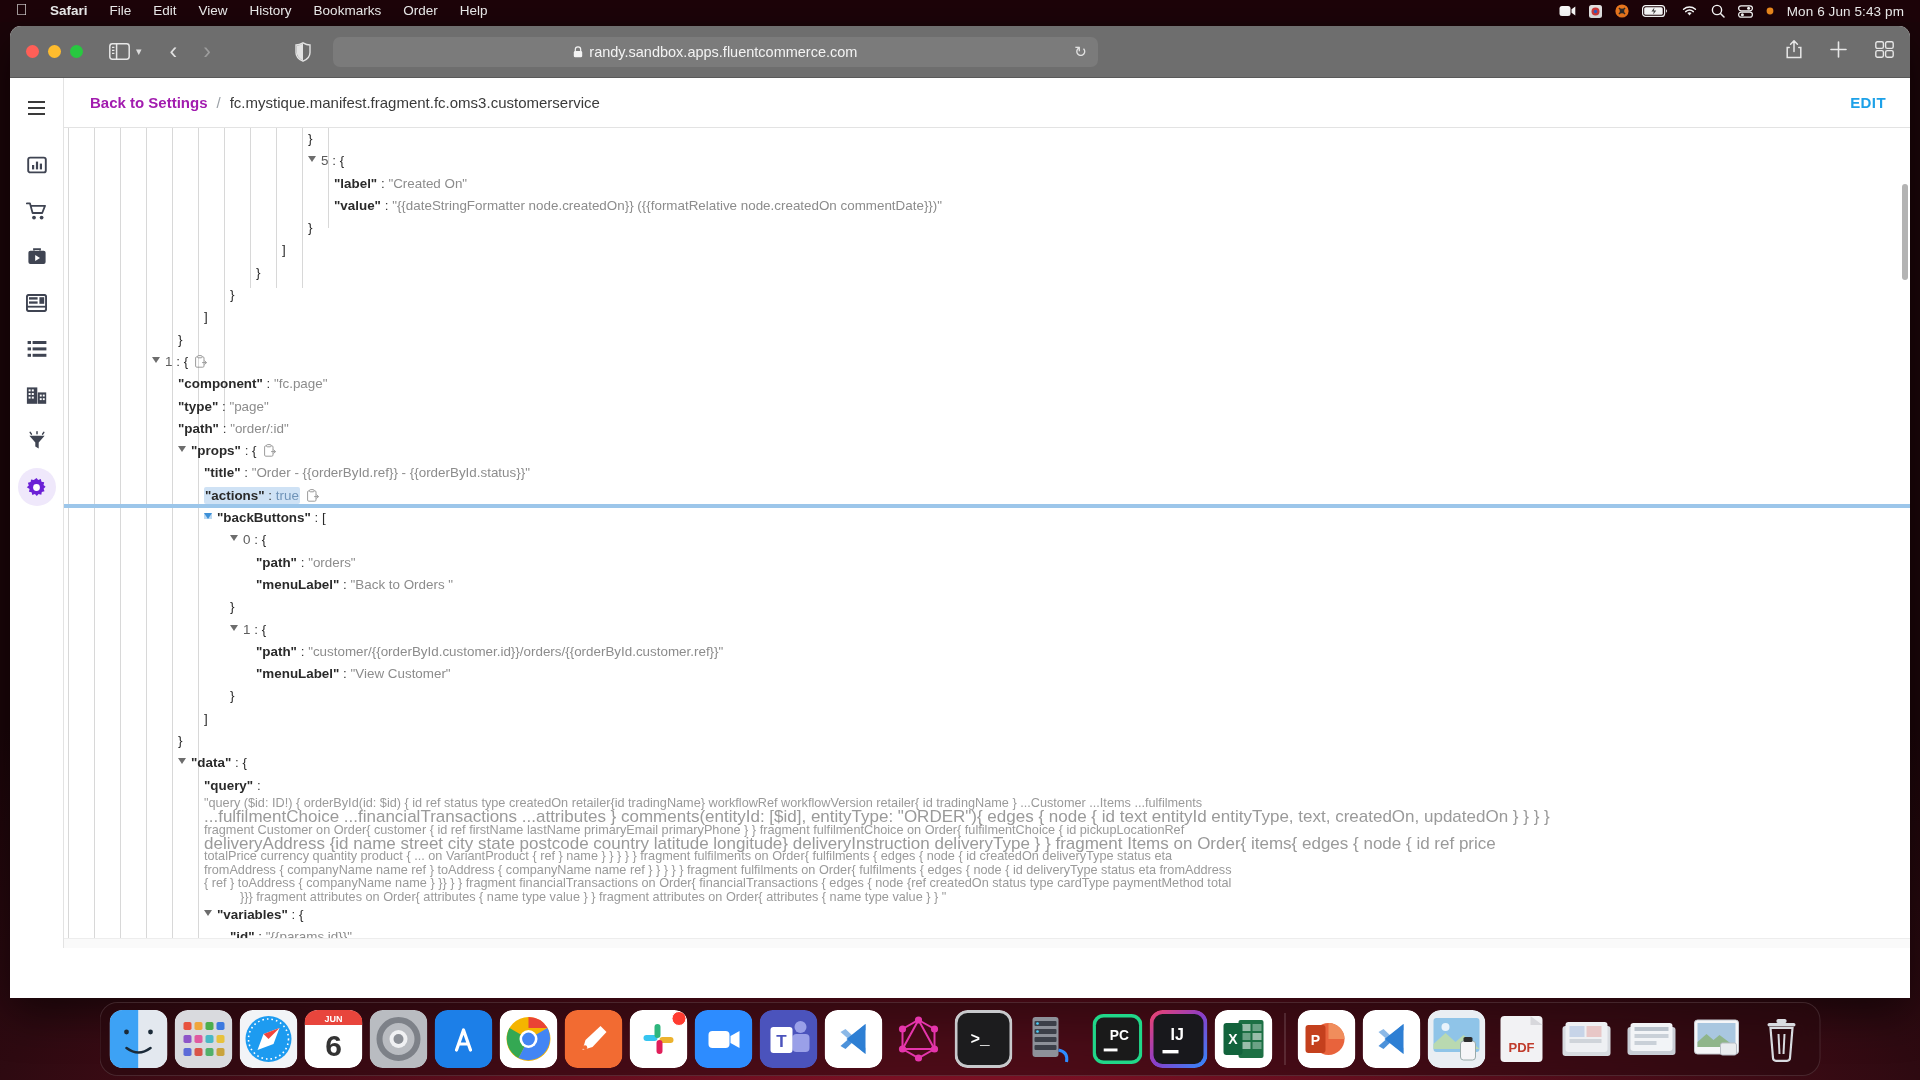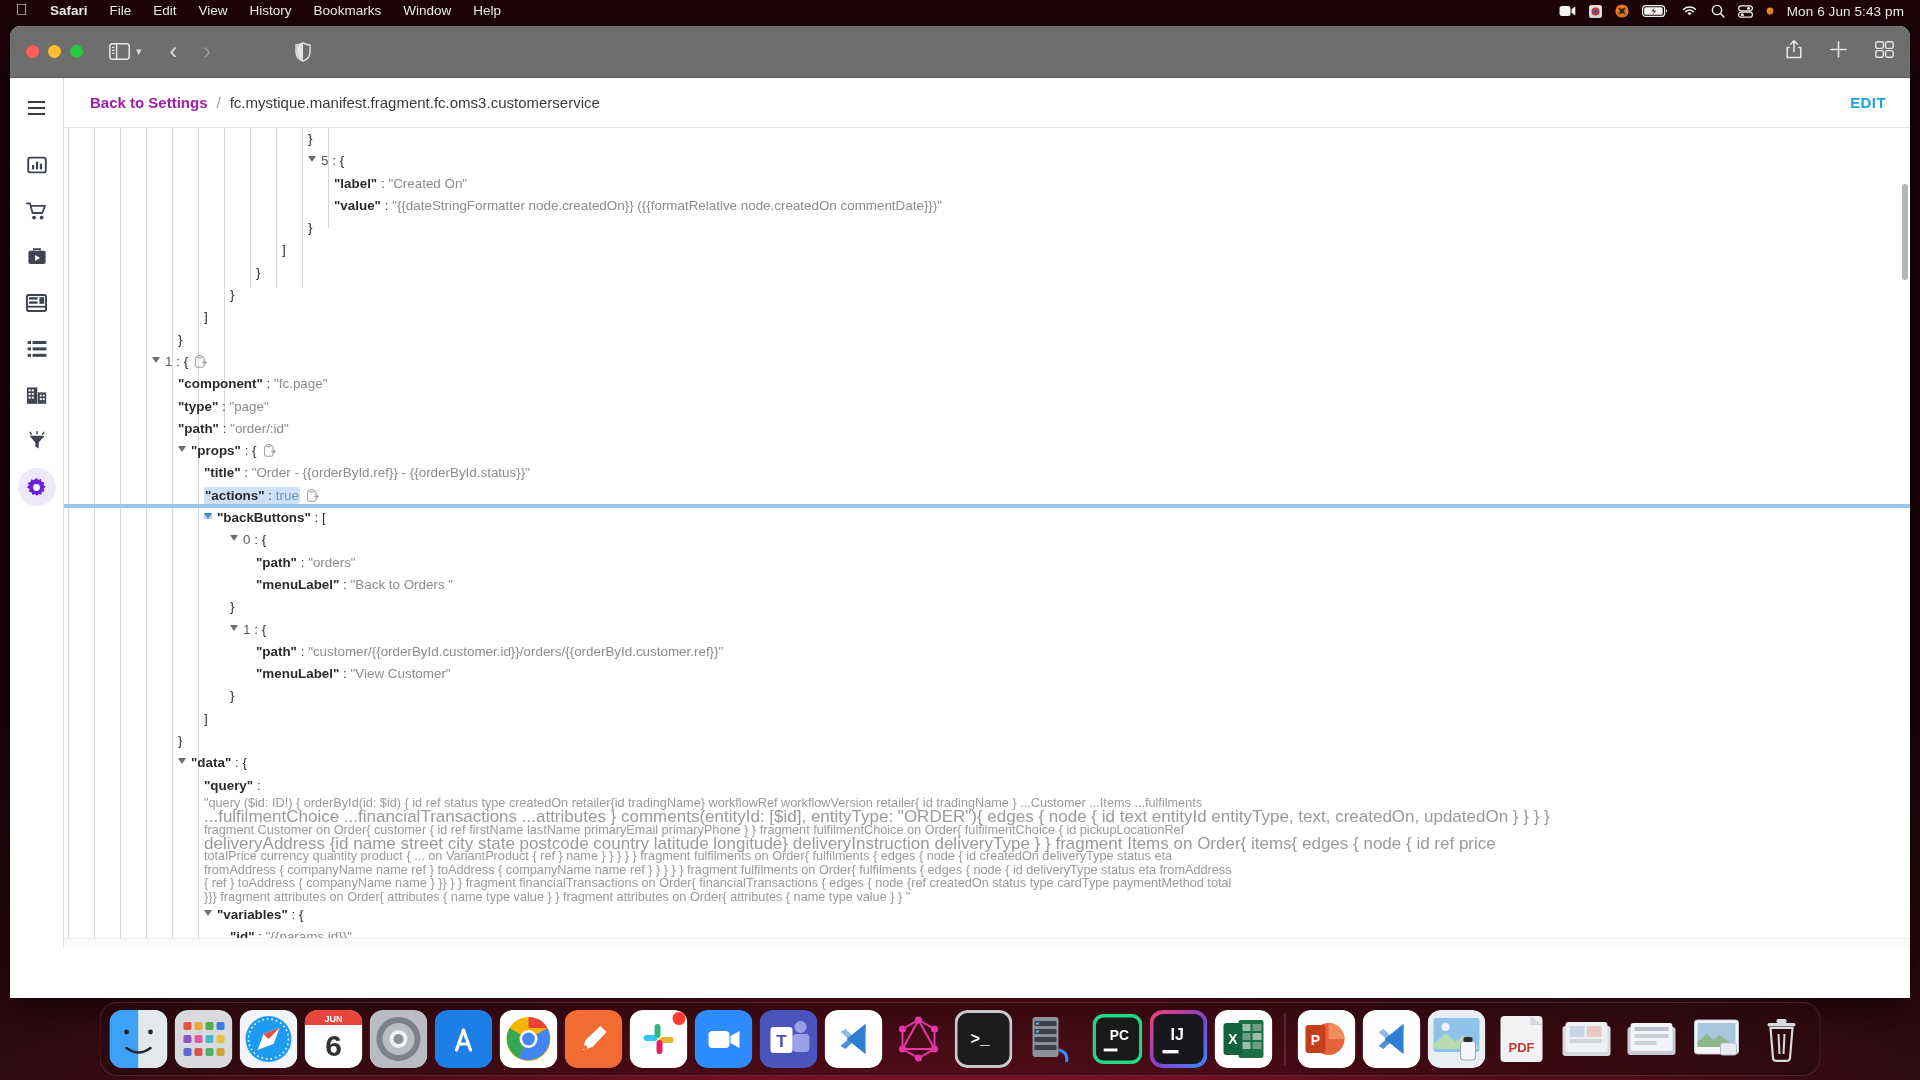--- a/index.html
+++ b/index.html
@@ -229,21 +229,21 @@
 <div id="desktop"></div>
 
 <div id="menubar">
   <div class="mb-item mb-apple"></div>
   <div class="mb-item bold">Safari</div>
   <div class="mb-item">File</div>
   <div class="mb-item">Edit</div>
   <div class="mb-item">View</div>
   <div class="mb-item">History</div>
   <div class="mb-item">Bookmarks</div>
-  <div class="mb-item">Window</div>
+  <div class="mb-item">Order</div>
   <div class="mb-item">Help</div>
 
   <div id="menubar-right">
     <span>
       <svg width="17" height="12" viewBox="0 0 17 12">
           <rect x="0.5" y="1" width="11" height="10" rx="2.5" fill="#fff"></rect>
           <path d="M12.5 4.2 L16.3 1.6 V10.4 L12.5 7.8 Z" fill="#fff"></path>
         </svg>
     </span>
     <span>
@@ -323,20 +323,30 @@
       <span class="nav-arrow dim">›</span>
     </div>
 
     <div class="tb-btn" id="shield">
       <svg width="16" height="20" viewBox="0 0 16 20">
           <path d="M8 0.8 C5 2.6 2.4 3 1 3 v7.4c0 4.6 4.2 7.6 7 8.8 2.8-1.2 7-4.2 7-8.8V3c-1.4 0-4-0.4-7-2.2z" fill="none" stroke="#e3e3e3" stroke-width="1.4"></path>
           <path d="M8 1.6 C5.2 3.2 2.9 3.7 1.8 3.7v6.8c0 4.1 3.7 6.8 6.2 8z" fill="#e3e3e3"></path>
         </svg>
     </div>
 
+    <div id="urlbar">
+      <div class="urltext">
+        <svg width="10" height="12" viewBox="0 0 10 12">
+            <path d="M2.3 5.2V3.6a2.7 2.7 0 0 1 5.4 0v1.6" fill="none" stroke="#f3f3f3" stroke-width="1.2"></path>
+            <rect x="0.8" y="5.1" width="8.4" height="6.2" rx="1.4" fill="#f3f3f3"></rect>
+          </svg>
+        <span>randy.sandbox.apps.fluentcommerce.com</span>
+      </div>
+      <span id="reload">↻</span>
+    </div>
 
     <div id="toolbar-right">
       <span>
         <svg width="16" height="19" viewBox="0 0 16 19">
             <path d="M8 0.8 L8 11.5 M4.6 4.2 L8 0.8 L11.4 4.2" stroke="#e7e7e7" stroke-width="1.5" fill="none" stroke-linecap="round" stroke-linejoin="round"></path>
             <path d="M3.2 7.6 H1.2 v10 h13.6 v-10 h-2" stroke="#e7e7e7" stroke-width="1.5" fill="none" stroke-linecap="round"></path>
           </svg>
       </span>
       <span>
         <svg width="17" height="17" viewBox="0 0 17 17">
@@ -508,21 +518,21 @@
                 <div class="jrow" style="padding-left: 114px;"><span class="tri open"></span><span class="k">"data"</span><span class="p"> : </span><span class="brace">{</span></div>
                 <div class="jrow" style="padding-left: 140px;"><span class="k">"query"</span><span class="p"> : </span></div>
                 <div class="qblock" style="padding-left: 140px;">
                   <div class="jrow qtext" style="padding-left: 0px; font-size: 12.7px; line-height: 13.4px; height: 13.4px;">"query ($id: ID!) { orderById(id: $id) { id ref status type createdOn retailer{id tradingName} workflowRef workflowVersion retailer{ id tradingName } ...Customer ...Items ...fulfilments</div>
                   <div class="jrow qtext" style="padding-left: 0px; font-size: 17px; line-height: 13.4px; height: 13.4px;">...fulfilmentChoice ...financialTransactions ...attributes } comments(entityId: [$id], entityType: "ORDER"){ edges { node { id text entityId entityType, text, createdOn, updatedOn } } } }</div>
                   <div class="jrow qtext" style="padding-left: 0px; font-size: 12.7px; line-height: 13.4px; height: 13.4px;">fragment Customer on Order{ customer { id ref firstName lastName primaryEmail primaryPhone } } fragment fulfilmentChoice on Order{ fulfilmentChoice { id pickupLocationRef</div>
                   <div class="jrow qtext" style="padding-left: 0px; font-size: 17px; line-height: 13.4px; height: 13.4px;">deliveryAddress {id name street city state postcode country latitude longitude} deliveryInstruction deliveryType } } fragment Items on Order{ items{ edges { node { id ref price</div>
                   <div class="jrow qtext" style="padding-left: 0px; font-size: 12.7px; line-height: 13.4px; height: 13.4px;">totalPrice currency quantity product { ... on VariantProduct { ref } name } } } } } fragment fulfilments on Order{ fulfilments { edges { node { id createdOn deliveryType status eta</div>
                   <div class="jrow qtext" style="padding-left: 0px; font-size: 12.7px; line-height: 13.4px; height: 13.4px;">fromAddress { companyName name ref } toAddress { companyName name ref } } } } } fragment fulfilments on Order{ fulfilments { edges { node { id deliveryType status eta fromAddress</div>
                   <div class="jrow qtext" style="padding-left: 0px; font-size: 12.7px; line-height: 13.4px; height: 13.4px;">{ ref } toAddress { companyName name } }} } } fragment financialTransactions on Order{ financialTransactions { edges { node {ref createdOn status type cardType paymentMethod total</div>
-                  <div class="jrow qtext" style="padding-left: 0px; font-size: 12.7px; line-height: 13.4px; height: 13.4px;">}}} fragment attributes on Order{ attributes { name type value } } fragment attributes on Order{ attributes { name type value } } "</div>
+                  <div class="jrow qtext" style="padding-left: 0px; font-size: 12.7px; line-height: 13.4px; height: 13.4px; margin-left: 36px;">}}} fragment attributes on Order{ attributes { name type value } } fragment attributes on Order{ attributes { name type value } } "</div>
                 </div>
                 <div class="jrow" style="padding-left: 140px;"><span class="tri open"></span><span class="k">"variables"</span><span class="p"> : </span><span class="brace">{</span></div>
                 <div class="jrow" style="padding-left: 166px;"><span class="k">"id"</span><span class="p"> : </span><span class="v">"{{params.id}}"</span></div>
               </div>
             <div id="drop-line" style="top: 376.1px;"></div>
           </div>
           <div id="vscroll"></div>
         </div>
         <div id="hscroll-track"></div>
 

